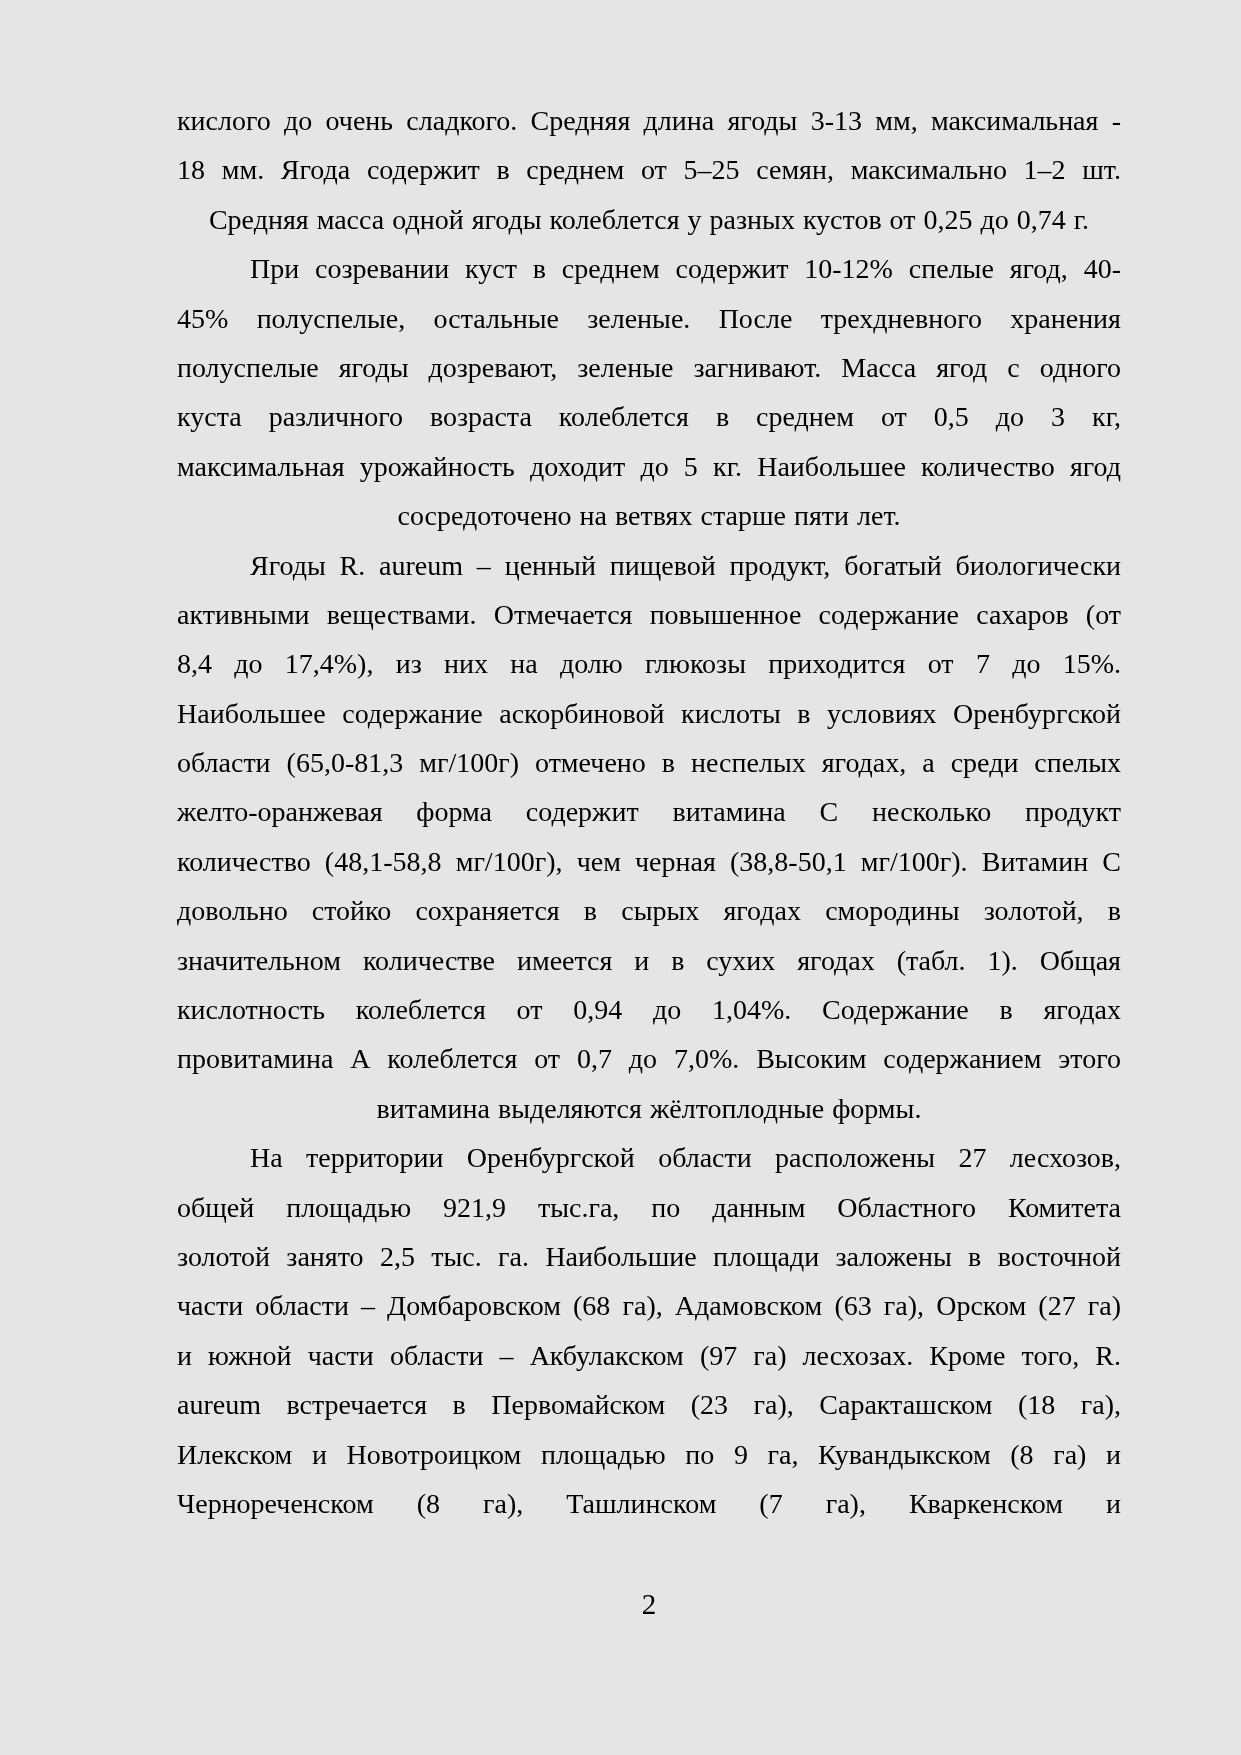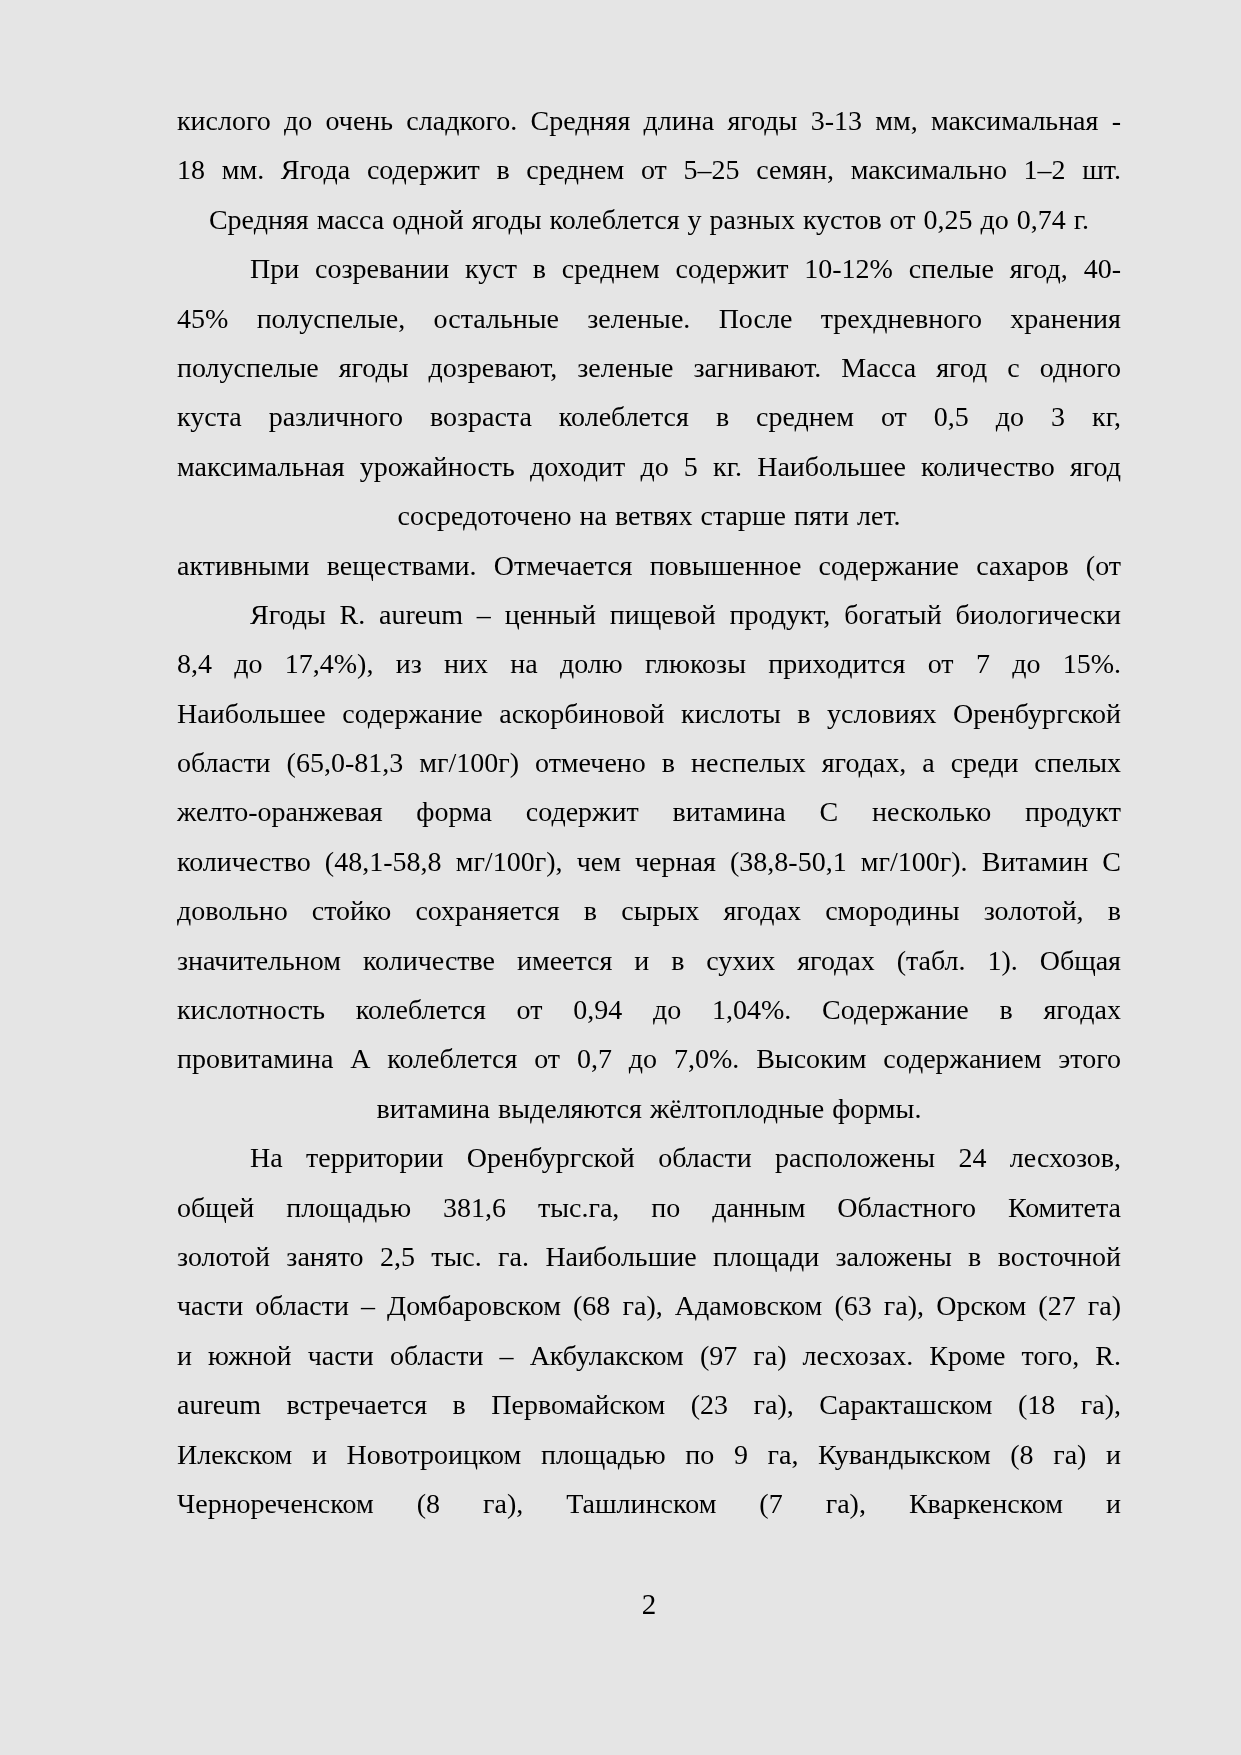--- a/index.html
+++ b/index.html
@@ -58,34 +58,34 @@
   <div class="text-block" id="text-block">
       <div class="line justify">кислого до очень сладкого. Средняя длина ягоды 3-13 мм, максимальная -</div>
       <div class="line justify">18 мм. Ягода содержит в среднем от 5–25 семян, максимально 1–2 шт.</div>
       <div class="line left">Средняя масса одной ягоды колеблется у разных кустов от 0,25 до 0,74 г.</div>
       <div class="line justify-indent">При созревании куст в среднем содержит 10-12% спелые ягод, 40-</div>
       <div class="line justify">45% полуспелые, остальные зеленые. После трехдневного хранения</div>
       <div class="line justify">полуспелые ягоды дозревают, зеленые загнивают. Масса ягод с одного</div>
       <div class="line justify">куста различного возраста колеблется в среднем от 0,5 до 3 кг,</div>
       <div class="line justify">максимальная урожайность доходит до 5 кг. Наибольшее количество ягод</div>
       <div class="line left">сосредоточено на ветвях старше пяти лет.</div>
+      <div class="line justify-indent">Ягоды R. aureum – ценный пищевой продукт, богатый биологически</div>
       <div class="line justify">активными веществами. Отмечается повышенное содержание сахаров (от</div>
-      <div class="line justify-indent">Ягоды R. aureum – ценный пищевой продукт, богатый биологически</div>
       <div class="line justify">8,4 до 17,4%), из них на долю глюкозы приходится от 7 до 15%.</div>
       <div class="line justify">Наибольшее содержание аскорбиновой кислоты в условиях Оренбургской</div>
       <div class="line justify">области (65,0-81,3 мг/100г) отмечено в неспелых ягодах, а среди спелых</div>
       <div class="line justify">желто-оранжевая форма содержит витамина С несколько продукт</div>
       <div class="line justify">количество (48,1-58,8 мг/100г), чем черная (38,8-50,1 мг/100г). Витамин С</div>
       <div class="line justify">довольно стойко сохраняется в сырых ягодах смородины золотой, в</div>
       <div class="line justify">значительном количестве имеется и в сухих ягодах (табл. 1).  Общая</div>
       <div class="line justify">кислотность колеблется от 0,94 до 1,04%. Содержание в ягодах</div>
       <div class="line justify">провитамина А колеблется от 0,7 до 7,0%. Высоким содержанием этого</div>
       <div class="line left">витамина выделяются жёлтоплодные  формы.</div>
-      <div class="line justify-indent">На территории Оренбургской области расположены 24 лесхозов,</div>
-      <div class="line justify">общей площадью 381,6 тыс.га, по данным Областного Комитета</div>
+      <div class="line justify-indent">На территории Оренбургской области расположены 27 лесхозов,</div>
+      <div class="line justify">общей площадью 921,9 тыс.га, по данным Областного Комитета</div>
       <div class="line justify">золотой занято 2,5 тыс. га. Наибольшие площади заложены в восточной</div>
       <div class="line justify">части области – Домбаровском (68 га), Адамовском (63 га), Орском (27 га)</div>
       <div class="line justify">и южной части области – Акбулакском (97 га) лесхозах. Кроме того, R.</div>
       <div class="line justify">aureum встречается в Первомайском (23 га), Саракташском (18 га),</div>
       <div class="line justify">Илекском и Новотроицком площадью по 9 га, Кувандыкском (8 га) и</div>
       <div class="line justify">Чернореченском (8 га), Ташлинском (7 га), Кваркенском и</div>
     </div>
   <div class="page-number">2</div>
 </div>
 

